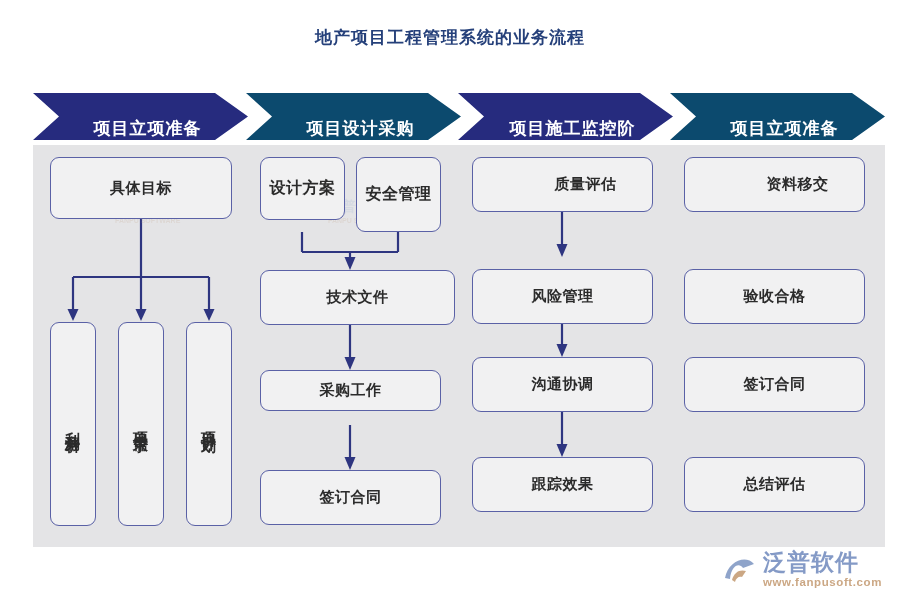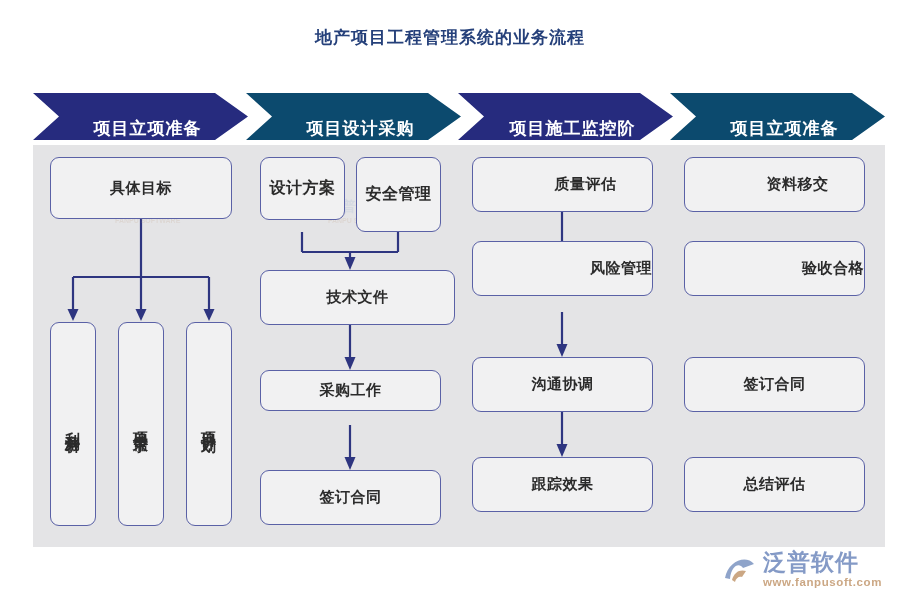--- a/index.html
+++ b/index.html
@@ -102,21 +102,21 @@
   
   .n-c2a { left: 14px;  top: 12px;  width: 85px; height: 63px; font-size: 16px; }
   .n-c2b { left: 110px; top: 12px;  width: 85px; height: 75px; font-size: 16px; }
   .n-c2c { left: 14px;  top: 125px; width: 195px; height: 55px; }
   .n-c2d { left: 14px;  top: 225px; width: 181px; height: 41px; }
   .n-c2e { left: 14px;  top: 325px; width: 181px; height: 55px; }
 
   
   .n-stk { left: 14px; width: 181px; height: 55px; }
   .r0 { top: 12px; padding-left: 46px; }
-  .r1 { top: 96px; justify-content: flex-end; }
+  .r1 { top: 124px; }
   .r2 { top: 212px; }
   .r3 { top: 312px; }
 
   
   .wires {
     position: absolute;
     left: 0;
     top: 0;
     width: 215px;
     height: 402px;

